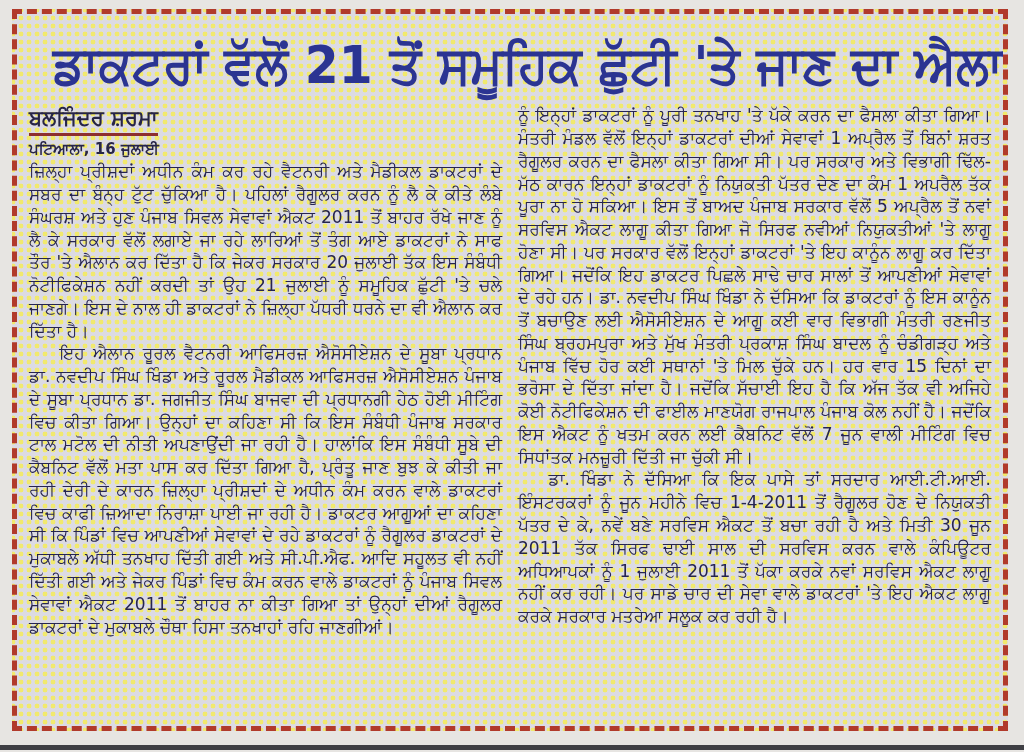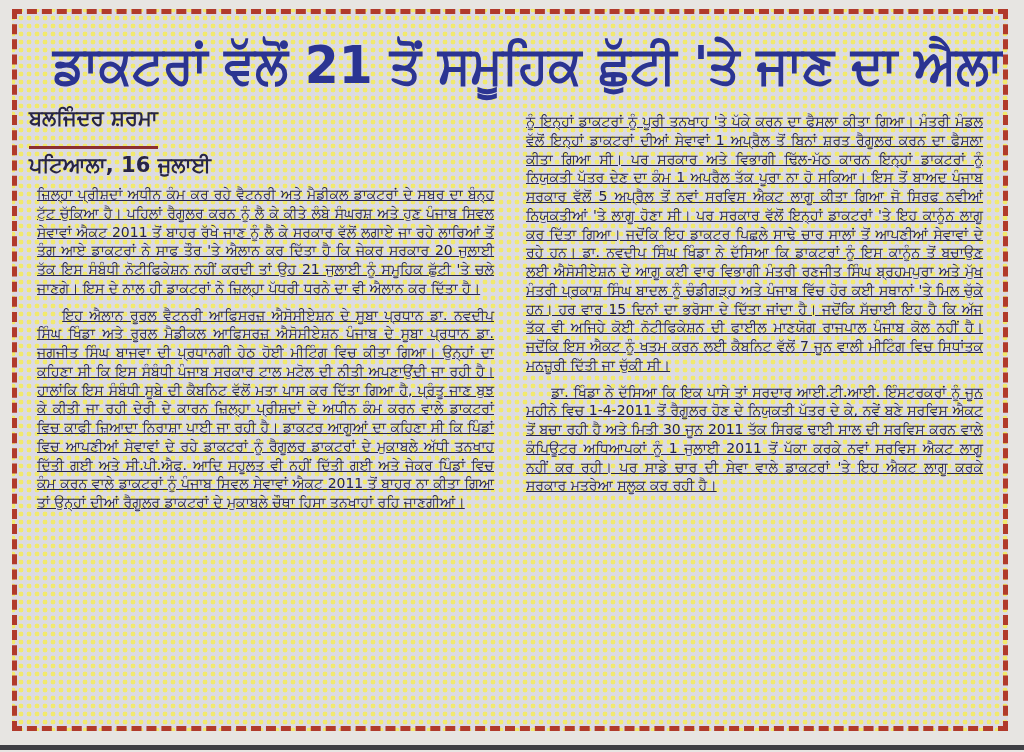--- a/index.html
+++ b/index.html
@@ -46,37 +46,36 @@
 
   .byline {
     font-size: 21px;
     font-weight: bold;
     color: #272547;
     margin: 2px 0 4px 0;
   }
   .byline .underline {
     display: inline-block;
     border-bottom: 3px solid #8d2f2f;
-    padding-bottom: 16px;
+    padding-bottom: 3px;
   }
   .dateline {
-    font-size: 21px;
+    font-size: 15px;
     font-weight: bold;
     color: #272547;
     margin: 2px 0 2px 0;
   }
 
   .para {
-    margin: 8px;
-    font-size: 14px;
+    margin: 0;
+    font-size: 17px;
     line-height: 1.34;
     color: #262550;
     text-align: justify;
     text-justify: inter-word;
-    text-decoration: underline;
   }
   .para.indent { text-indent: 1.8em; }
 
   
   .scan-bottom-rule {
     position: absolute;
     left: 0; right: 0; bottom: 2px;
     height: 5px;
     background: #3f3f44;
   }

